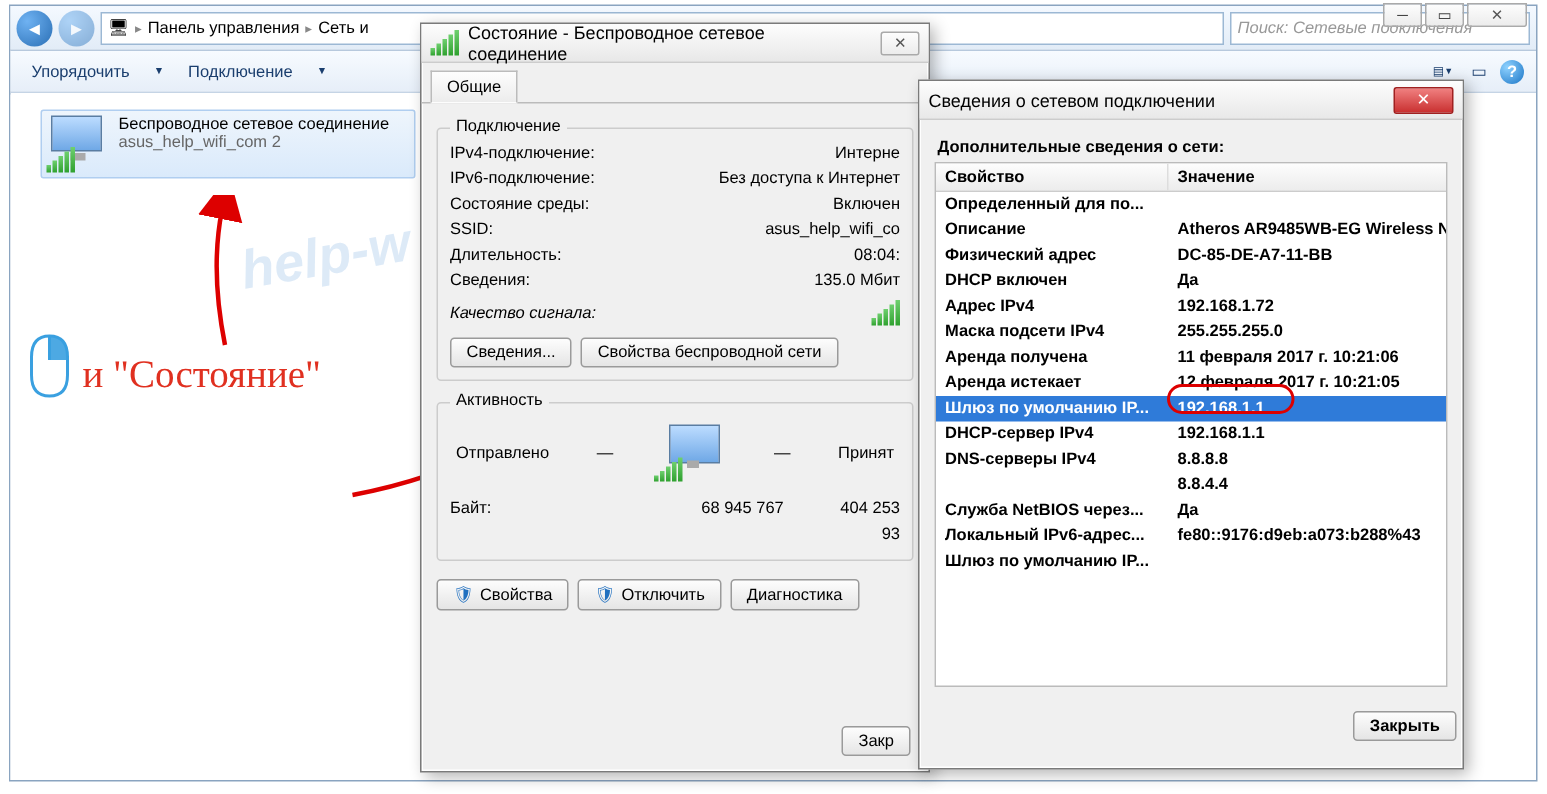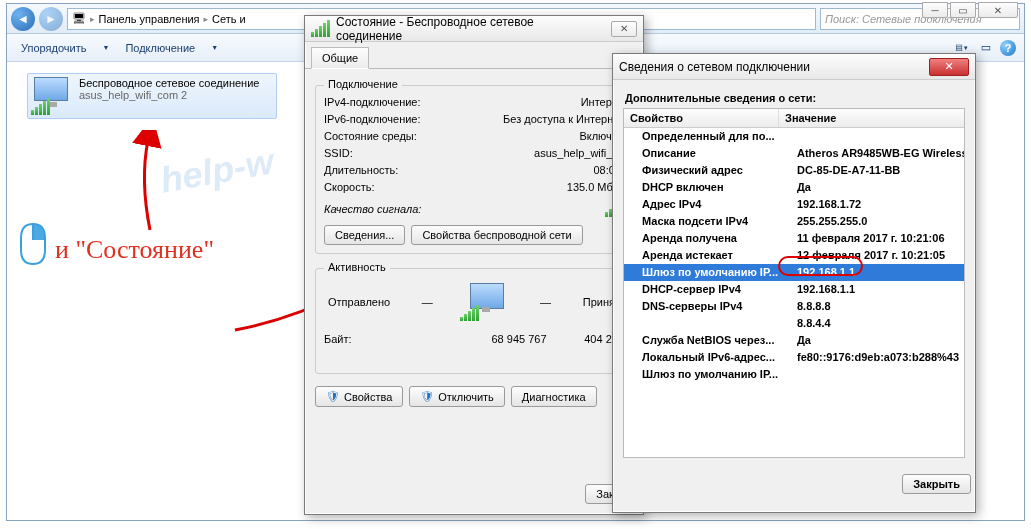--- a/index.html
+++ b/index.html
@@ -130,21 +130,21 @@
   }
   .close-gray {
     width:26px;height:16px;
     background:linear-gradient(#fdfdfd,#ececec);
     border:1px solid #aaa;border-radius:2px;
     display:flex;align-items:center;justify-content:center;font-size:10px;color:#555;
   }
   .dlg-body { padding:6px 10px; font-size:11px; }
 
   
-  .status-dlg { left:304px; top:15px; width:340px; height:500px; }
+  .status-dlg { left:280px; top:15px; width:340px; height:500px; }
   .tabstrip { margin-top:4px; border-bottom:1px solid #bbb; padding-left:6px;}
   .tab {
     display:inline-block; padding:4px 10px;
     background:linear-gradient(#fdfdfd,#ececec);
     border:1px solid #bbb; border-bottom:1px solid #fdfdfd;
     position:relative; top:1px; font-size:11px;
   }
   .group {
     border:1px solid #ccc; border-radius:3px;
     margin-top:10px; padding:8px 8px 8px 8px;
@@ -188,21 +188,21 @@
     border:1px solid #bbb; background:#fff; height:350px;
     overflow:hidden;
   }
   .det-head {
     display:flex; background:linear-gradient(#fdfdfd,#ececec);
     border-bottom:1px solid #ccc; font-size:11px;
   }
   .det-head .c1{width:155px;border-right:1px solid #ddd;padding:3px 6px;}
   .det-head .c2{flex:1;padding:3px 6px;}
   .det-row { display:flex; font-size:11px; line-height:17px;}
-  .det-row .c1{width:155px;padding:0 6px;white-space:nowrap;overflow:hidden;text-overflow:ellipsis;margin-left:12px;}
+  .det-row .c1{width:155px;padding:0 6px;white-space:nowrap;overflow:hidden;text-overflow:ellipsis;}
   .det-row .c2{flex:1;padding:0 6px;white-space:nowrap;overflow:hidden;}
   .det-row.sel{background:#2f7bd9;color:#fff;}
   .oval{
     position:absolute; border:2px solid #d00; border-radius:16px;
     width:85px;height:20px;pointer-events:none;
   }
   .watermark{
     position:absolute;font-size:36px;color:rgba(100,160,220,0.22);
     font-style:italic;font-weight:bold;transform:rotate(-10deg);
     pointer-events:none;
@@ -325,21 +325,21 @@
         </div>
       <div class="kv">
           <span class="k">SSID:</span>
           <span class="v">asus_help_wifi_co</span>
         </div>
       <div class="kv">
           <span class="k">Длительность:</span>
           <span class="v">08:04:</span>
         </div>
       <div class="kv">
-          <span class="k">Скорость:</span>
+          <span class="k">Сведения:</span>
           <span class="v">135.0 Мбит</span>
         </div>
       <div class="quality">
         <span>Качество сигнала:</span>
         <div style="flex:1"></div>
         <div class="signal" style="position:static;">
             <span></span>
             <span></span>
             <span></span>
             <span></span>

